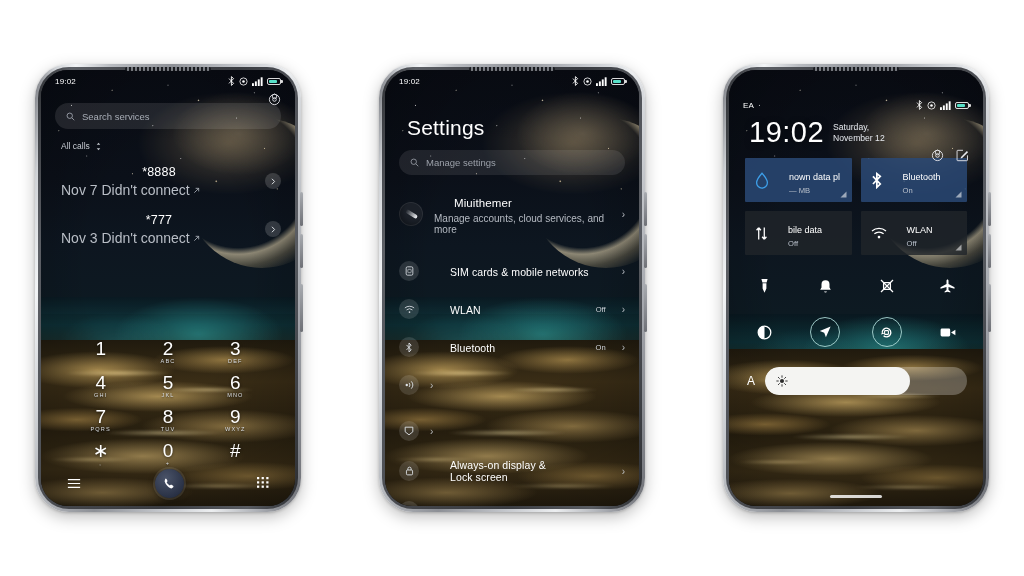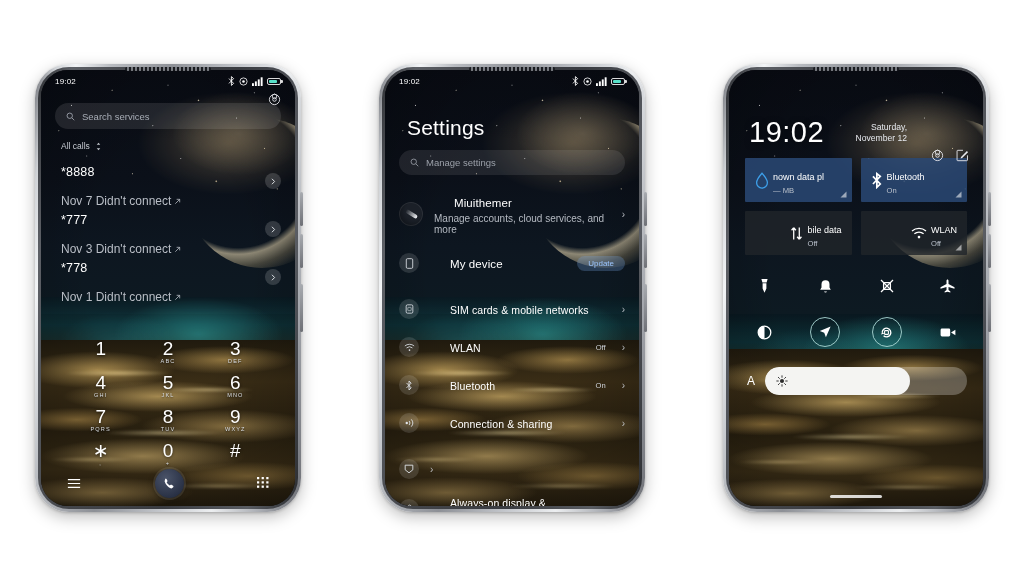--- a/index.html
+++ b/index.html
@@ -141,22 +141,22 @@
     margin:11px 14px 0 14px; height:26px; border-radius:13px;
     background:rgba(255,255,255,.10);
     display:flex; align-items:center; gap:7px; padding:0 11px;
     color:#a8adb6; font-size:9.5px;
   }
   .allcalls { display:flex; align-items:center; gap:5px; margin:12px 0 0 20px; color:#c6cad1; font-size:8.5px; }
   .calls { margin-top:6px; }
   .call-row {
     position:relative; padding:8px 38px 8px 20px; height:48px;
   }
-  .call-num { color:#fff; font-size:12.5px; font-weight:500; letter-spacing:.2px; }
-  .call-sub { color:#b9bec6; font-size:12px; margin-top:15px; display:flex; align-items:center; gap:3px; }
+  .call-num { color:#fff; font-size:12.5px; font-weight:500; letter-spacing:.2px;text-align:center; }
+  .call-sub { color:#b9bec6; font-size:14px; margin-top:3px; display:flex; align-items:center; gap:3px; }
   .call-go {
     position:absolute; right:14px; top:50%; transform:translateY(-50%);
     width:16px; height:16px; border-radius:50%;
     background:rgba(255,255,255,.16);
     display:flex; align-items:center; justify-content:center;
   }
   .keypad {
     position:absolute; left:0; right:0; bottom:40px; z-index:4;
     display:grid; grid-template-columns:repeat(3,1fr); row-gap:8px;
     padding:0 26px;
@@ -201,29 +201,29 @@
   .set-name.big { font-size:11.5px; }
   .set-desc { color:#b5bac2; font-size:10px; margin-top:2px; }
   .set-val { color:#cfd3d9; font-size:7.6px; margin-right:5px; }
   .pill {
     background:rgba(120,165,225,.28); color:#9cc6ff;
     font-size:8px; padding:3px 11px; border-radius:10px;
   }
   .chev { color:#cfd3d9; font-size:10px; opacity:.85; }
   .clockrow { display:flex; align-items:flex-end; gap:9px; padding:48px 0 0 20px; position:relative; z-index:4; }
   .bigclock { color:#fff; font-size:29px; font-weight:300; line-height:28px; letter-spacing:.5px; text-shadow:0 1px 6px rgba(0,0,0,.55); }
-  .bigdate { color:#e6e9ee; font-size:8.6px; line-height:11px; max-width:74px; padding-bottom:2px;text-align:right; }
+  .bigdate { color:#e6e9ee; font-size:8.6px; line-height:11px; max-width:74px; padding-bottom:2px; }
   .cc-acts { position:absolute; right:14px; top:78px; display:flex; gap:12px; z-index:5; }
   .tiles { display:grid; grid-template-columns:1fr 1fr; gap:9px; padding:12px 16px 0 16px; position:relative; z-index:4; }
   .tile {
     height:44px; border-radius:1px; padding:7px 10px;
-    display:flex; align-items:center; gap:4px; position:relative; overflow:hidden;
+    display:flex; align-items:center; gap:20px; position:relative; overflow:hidden;
   }
   .tile.on { background:rgba(42,72,116,.86); }
-  .tile.off { background:rgba(32,36,42,.82);justify-content:flex-end; }
+  .tile.off { background:rgba(32,36,42,.82); }
   .tile-tx { min-width:0; }
   .tile-t { color:#fff; font-size:9px; white-space:nowrap; overflow:hidden; }
   .tile-s { color:#b9c0cb; font-size:7.6px; margin-top:2px; }
   .tile-corner { position:absolute; right:5px; bottom:4px; opacity:.55; }
   .toggles { padding:16px 20px 0 20px; position:relative; z-index:4; }
   .trow { display:flex; justify-content:space-between; align-items:center; margin-bottom:16px; }
   .tg { width:30px; height:30px; display:flex; align-items:center; justify-content:center; border-radius:50%; }
   .tg.ring { border:1.4px solid rgba(170,215,212,.9); }
   .brightrow { display:flex; align-items:center; gap:10px; padding:4px 16px 0 18px; position:relative; z-index:4; }
   .auto { color:#fff; font-size:12px; font-weight:300; }
@@ -330,34 +330,20 @@
               <svg width="7" height="7" viewBox="0 0 8 8">
                   <path d="M1.5 6.5L6.5 1.5M3 1.5h3.5V5" fill="none" stroke="#b9bec6" stroke-width="0.9"></path>
                 </svg>
             </div>
             <span class="call-go">
                 <svg width="5" height="7" viewBox="0 0 6 9">
                   <path d="M1 1l3.4 3.5L1 8" fill="none" stroke="#e6e9ee" stroke-width="1.2"></path>
                 </svg>
               </span>
           </div>
-          <div class="call-row">
-            <div class="call-num">*778</div>
-            <div class="call-sub">
-                <span>Nov 1 Didn't connect</span>
-              <svg width="7" height="7" viewBox="0 0 8 8">
-                  <path d="M1.5 6.5L6.5 1.5M3 1.5h3.5V5" fill="none" stroke="#b9bec6" stroke-width="0.9"></path>
-                </svg>
-            </div>
-            <span class="call-go">
-                <svg width="5" height="7" viewBox="0 0 6 9">
-                  <path d="M1 1l3.4 3.5L1 8" fill="none" stroke="#e6e9ee" stroke-width="1.2"></path>
-                </svg>
-              </span>
-          </div>
         </div>
       </div>
 
       <div class="keypad">
         <div class="key">
             <div class="d">1</div>
             <div class="l"></div>
           </div>
         <div class="key">
             <div class="d">2</div>
@@ -491,29 +477,20 @@
             <span class="avatar">
                 <span class="comet"></span>
               </span>
             <span class="set-txt">
               <span class="set-name big">Miuithemer</span>
               <div class="set-desc">Manage accounts, cloud services, and more</div>
             </span>
             <span class="chev">›</span>
           </div>
 
-          <div class="set-row">
-            <span class="set-ic">
-                <svg width="9" height="11" viewBox="0 0 10 13">
-                  <rect x="1.2" y="0.8" width="7.6" height="11.4" rx="1.4" fill="none" stroke="#dfe3e8" stroke-width="1"></rect>
-                </svg>
-              </span>
-            <span class="set-txt"><span class="set-name big">My device</span></span>
-            <span class="pill">Update</span>
-          </div>
 
           <div class="set-row" style="margin-top:8px;">
             <span class="set-ic">
                 <svg width="9" height="10" viewBox="0 0 10 12">
                   <rect x="1" y="1" width="8" height="10" rx="1.6" fill="none" stroke="#dfe3e8" stroke-width="1"></rect>
                   <rect x="3" y="4" width="4" height="4" rx=".6" fill="none" stroke="#dfe3e8" stroke-width=".7"></rect>
                 </svg>
               </span>
             <span class="set-txt"><span class="set-name">SIM cards &amp; mobile networks</span></span>
             <span class="chev">›</span>
@@ -542,21 +519,20 @@
             <span class="chev">›</span>
           </div>
 
           <div class="set-row">
             <span class="set-ic">
                 <svg width="11" height="10" viewBox="0 0 12 11">
                   <circle cx="3" cy="5.5" r="1.3" fill="#dfe3e8"></circle>
                   <path d="M5.6 3.2a3.6 3.6 0 0 1 0 4.6M8 1.5a6.2 6.2 0 0 1 0 8" fill="none" stroke="#dfe3e8" stroke-width="1"></path>
                 </svg>
               </span>
-            <span class="set-txt"><span class="set-name">Connection &amp; sharing</span></span>
             <span class="chev">›</span>
           </div>
 
           <div class="set-row" style="margin-top:8px;">
             <span class="set-ic">
                 <svg width="10" height="10" viewBox="0 0 11 11">
                   <path d="M1.3 1.3h8.4v5.1l-4.2 3.3-4.2-3.3z" fill="none" stroke="#dfe3e8" stroke-width="1"></path>
                 </svg>
               </span>
             <span class="chev">›</span>
@@ -601,20 +577,41 @@
     <div class="screen">
       <div class="wall">
         <div class="sky"></div>
           <div class="stars"></div>
           <div class="moon"></div>
         <div class="sea" style="top:56%"></div>
           <div class="dunes" style="top:64%"></div>
           <div class="vignette"></div>
       </div>
 
+      <div class="statusbar" style="top:24px;">
+        <span>EA</span>
+        <span class="sb-right">
+          <svg class="sb-icon" width="7" height="10" viewBox="0 0 7 10">
+              <path d="M1 2.6L5.6 7.4 3.4 9.4V.6l2.2 2L1 7.4" fill="none" stroke="#fff" stroke-width="0.9"></path>
+            </svg>
+          <svg class="sb-icon" width="9" height="9" viewBox="0 0 9 9">
+              <circle cx="4.5" cy="4.5" r="3.6" fill="none" stroke="#fff" stroke-width="0.8"></circle>
+              <circle cx="4.5" cy="4.5" r="1.3" fill="#fff"></circle>
+            </svg>
+          <svg class="sb-icon" width="11" height="9" viewBox="0 0 11 9">
+              <rect x="0" y="6.2" width="1.9" height="2.8" fill="#fff"></rect>
+              <rect x="2.9" y="4.4" width="1.9" height="4.6" fill="#fff"></rect>
+              <rect x="5.8" y="2.4" width="1.9" height="6.6" fill="#fff"></rect>
+              <rect x="8.7" y="0.3" width="1.9" height="8.7" fill="#fff"></rect>
+            </svg>
+          <span class="battery">
+              <i></i>
+            </span>
+        </span>
+      </div>
 
       <div class="clockrow">
         <span class="bigclock">19:02</span>
         <span class="bigdate">Saturday, November 12</span>
       </div>
 
       <div class="cc-acts">
         <span>
           <svg width="13" height="13" viewBox="0 0 16 16">
               <path d="M8 1.2l2.6 1.5v3L8 7.2 5.4 5.7v-3z" fill="none" stroke="#e8eaee" stroke-width="1.1"></path>

